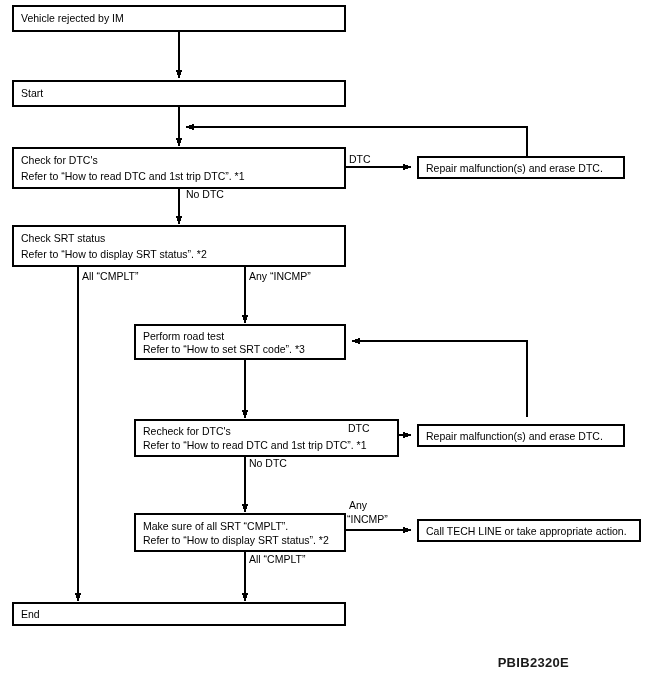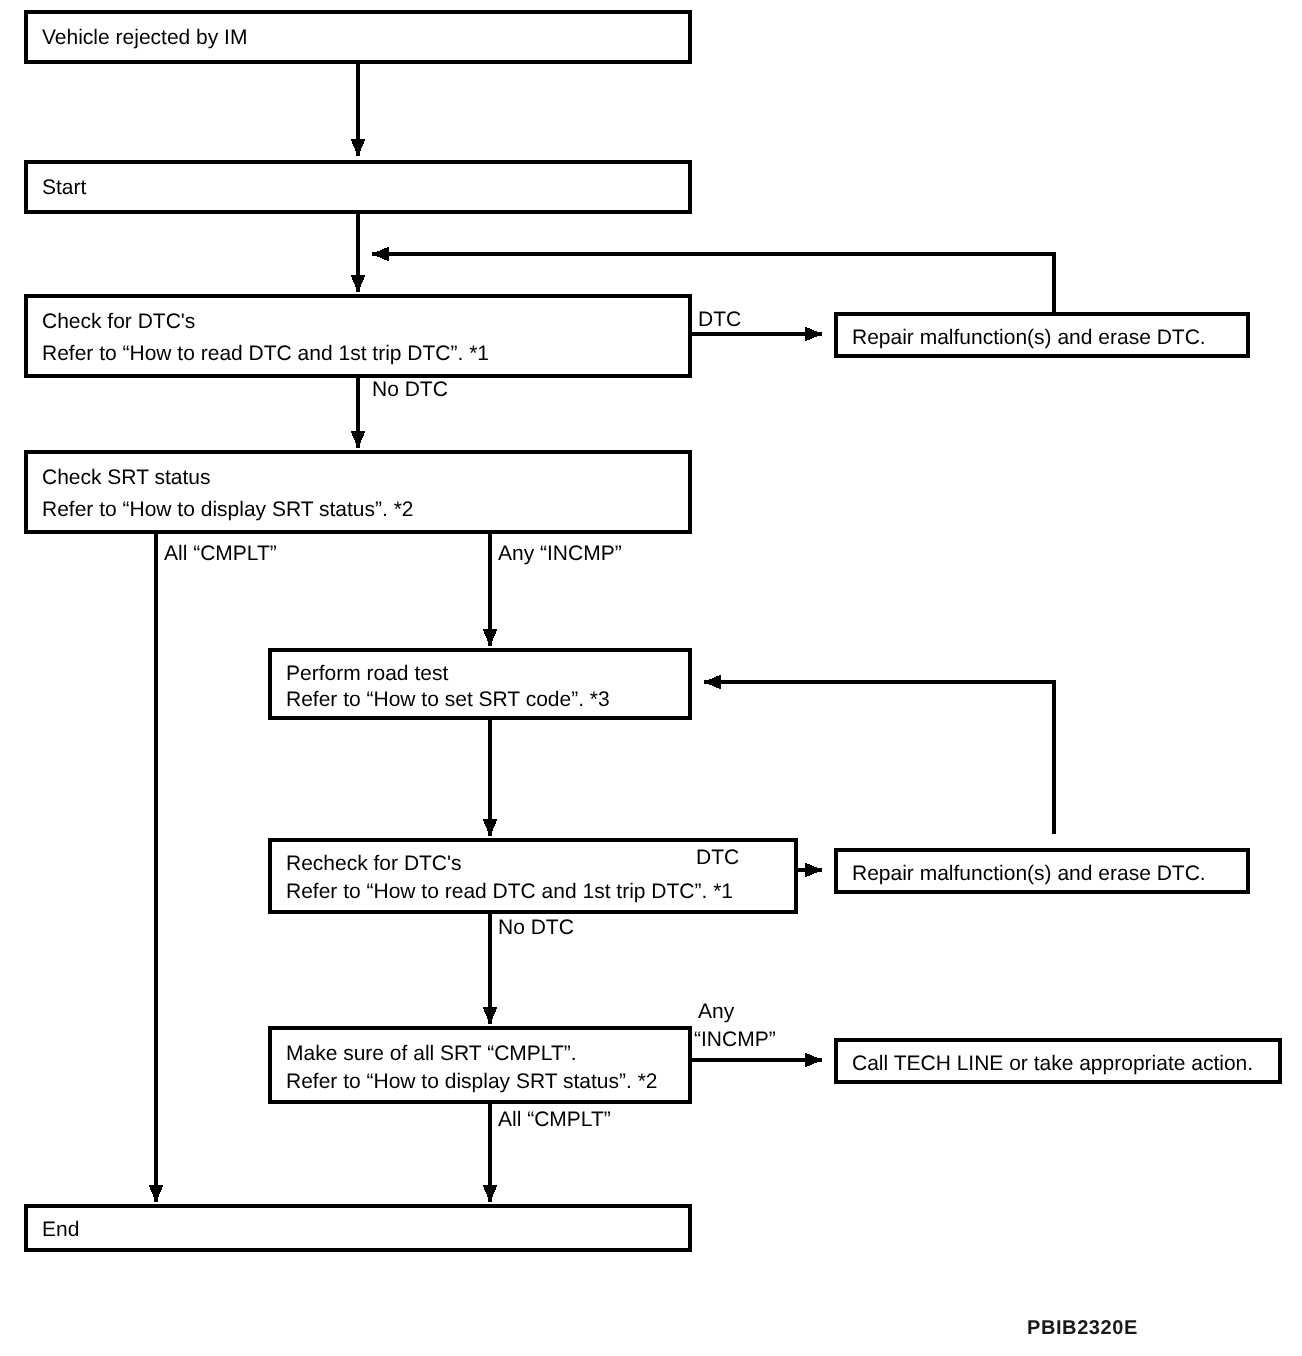--- a/index.html
+++ b/index.html
@@ -49,21 +49,21 @@
     font-family: "Liberation Sans", sans-serif;
     font-size: 10.5px;
     fill: #000000;
     shape-rendering: auto;
   }
   .fig-id {
     position: absolute;
     right: 12px;
     bottom: 8px;
     font-family: "Liberation Sans", sans-serif;
-    font-size: 10px;
+    font-size: 13px;
     letter-spacing: 0.3px;
     color: #1a1a1a;
     font-weight: bold;
     white-space: nowrap;
   }
 </style>
 </head>
 <body>
 
 <div id="diagram-root">

